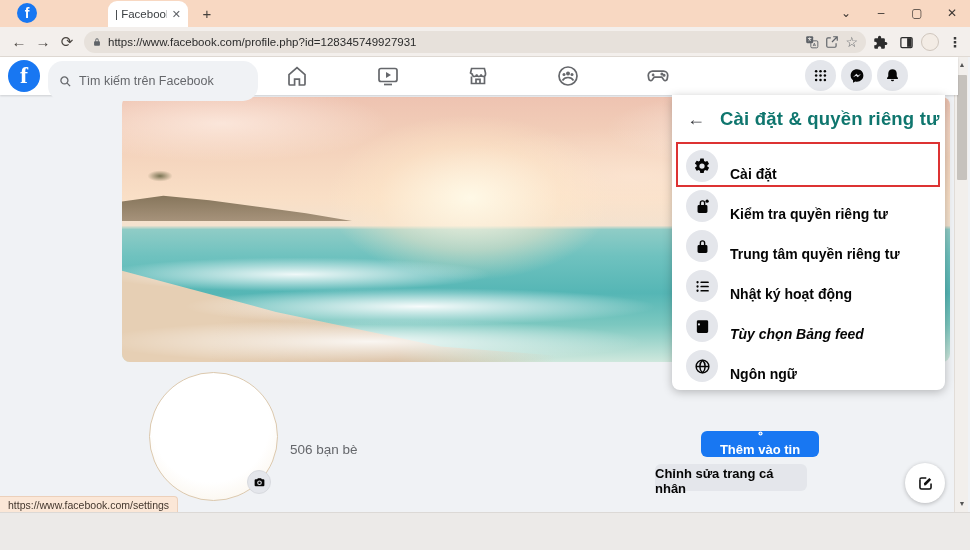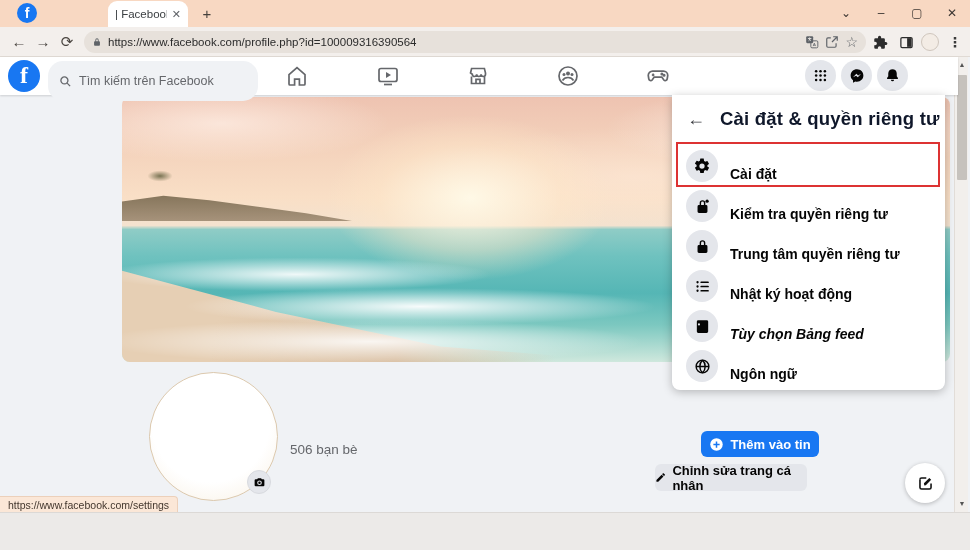--- a/index.html
+++ b/index.html
@@ -63,33 +63,33 @@
       radial-gradient(ellipse 300px 26px at 28% 40%, rgba(255,255,255,.9), rgba(255,255,255,0) 65%),
       radial-gradient(ellipse 380px 30px at 48% 62%, rgba(255,255,255,.95), rgba(255,255,255,0) 62%),
       radial-gradient(ellipse 420px 34px at 40% 86%, rgba(255,255,255,.85), rgba(255,255,255,0) 65%); }
   .profile-pic { left:149px; top:372px; width:129px; height:129px; border-radius:50%;
     background:radial-gradient(circle at 48% 40%, #ffffff 58%, #faf4ea 86%, #f3e8d8 100%);
     border:1px solid #dcc9ae; }
   .cam-btn { left:247px; top:470px; width:24px; height:24px; border-radius:50%; background:#e4e6eb;
     display:flex; align-items:center; justify-content:center; color:#050505; border:1px solid #d8dadf; }
   .friends { left:290px; top:442px; font-size:13.5px; color:#65676b; }
   .btn { border-radius:6px; display:flex; align-items:center; justify-content:center; gap:6px;
-    font-size:13px; font-weight:bold; }
+    font-size:13px; font-weight:bold;flex-direction:column; }
   .btn-story { left:701px; top:431px; width:118px; height:26px; background:#1877f2; color:#fff; }
   .btn-edit { left:655px; top:464px; width:152px; height:27px; background:#e4e6eb; color:#050505; }
   .fab-edit { left:905px; top:463px; width:40px; height:40px; border-radius:50%; background:#fff;
     box-shadow:0 1px 4px rgba(0,0,0,.25); display:flex; align-items:center; justify-content:center; color:#111; }
 
   
   .dropdown { left:672px; top:95px; width:273px; height:295px; background:#fff; border-radius:0 0 8px 8px;
     box-shadow:0 2px 10px rgba(0,0,0,.25); z-index:6; }
   .dd-header { position:absolute; left:10px; top:10px; display:flex; align-items:center; gap:10px; }
   .dd-back { width:28px; height:28px; border-radius:50%; display:flex; align-items:center; justify-content:center;
     font-size:18px; color:#3b3d41; }
-  .dd-title { font-size:18.5px; font-weight:bold; color:#0f172a; letter-spacing:.2px; }
+  .dd-title { font-size:18.5px; font-weight:bold; color:#0f766e; letter-spacing:.2px; }
   .dd-item { position:absolute; left:8px; width:257px; height:38px; display:flex; align-items:flex-end; gap:12px; padding-left:6px; border-radius:6px; }
   .dd-ic { width:32px; height:32px; border-radius:50%; background:#e4e6eb; display:flex; align-items:center; justify-content:center; color:#050505; flex:none; }
   .dd-label { font-size:14px; font-weight:bold; color:#050505; white-space:nowrap; }
   .red-box { left:676px; top:142px; width:264px; height:45px; border:2px solid #dd3333; z-index:7; pointer-events:none; }
 
   
   .scrollbar { left:954px; top:57px; width:14px; height:455px; background:#f2efec; border-left:1px solid #e2ddd8; }
   .sb-thumb { position:absolute; left:2px; top:18px; width:10px; height:105px; background:#c6c2bd; border-radius:1px; }
   .sb-arrow { position:absolute; left:0; width:14px; height:14px; font-size:7px; color:#555; text-align:center; line-height:14px; }
 
@@ -165,21 +165,21 @@
 <div class="abs toolbar"></div>
 <div class="abs nav-glyph" style="left:8px;">←</div>
 <div class="abs nav-glyph" style="left:32px;">→</div>
 <div class="abs nav-glyph" style="left:56px;">⟳</div>
 <div class="abs omnibox">
   <span class="omni-ic">
     <svg width="10" height="11" viewBox="0 0 24 24" fill="#5f6368">
         <path d="M12 2a4 4 0 0 0-4 4v3H7a2 2 0 0 0-2 2v7a2 2 0 0 0 2 2h10a2 2 0 0 0 2-2v-7a2 2 0 0 0-2-2h-1V6a4 4 0 0 0-4-4zm-2 7V6a2 2 0 1 1 4 0v3h-4z"></path>
       </svg>
   </span>
-  <span class="url-text">https://www.facebook.com/profile.php?id=100009316390564</span>
+  <span class="url-text">https://www.facebook.com/profile.php?id=128345749927931</span>
   <span class="omni-ic">
     <svg width="14" height="14" viewBox="0 0 24 24">
         <rect x="2" y="2" width="12" height="12" rx="2" fill="#5f6368"></rect>
         <path d="M5 6h6M8 4v2M6 10c1.5-1 3-2.5 3.5-4M10 10C8.5 9 7 7.5 6.5 6" stroke="#f3efec" stroke-width="1.3" fill="none"></path>
         <rect x="10" y="10" width="12" height="12" rx="2" fill="none" stroke="#5f6368" stroke-width="1.6"></rect>
         <path d="M14 19l2-5 2 5m-3.4-1.6h2.8" stroke="#5f6368" stroke-width="1.3" fill="none"></path>
       </svg>
   </span>
   <span class="omni-ic">
     <svg width="14" height="14" viewBox="0 0 24 24" fill="none" stroke="#5f6368" stroke-width="2">

